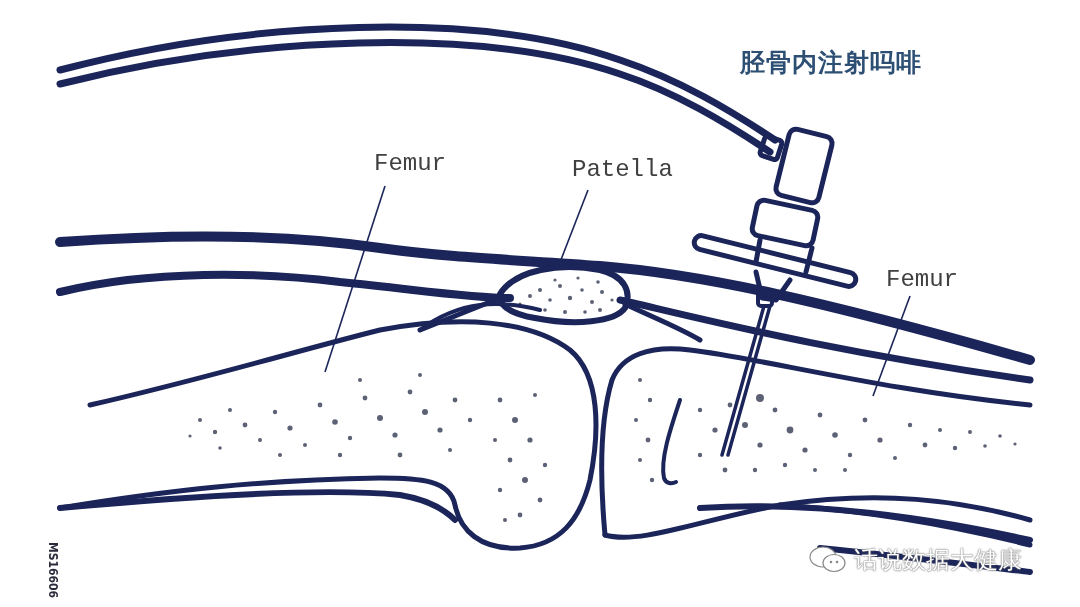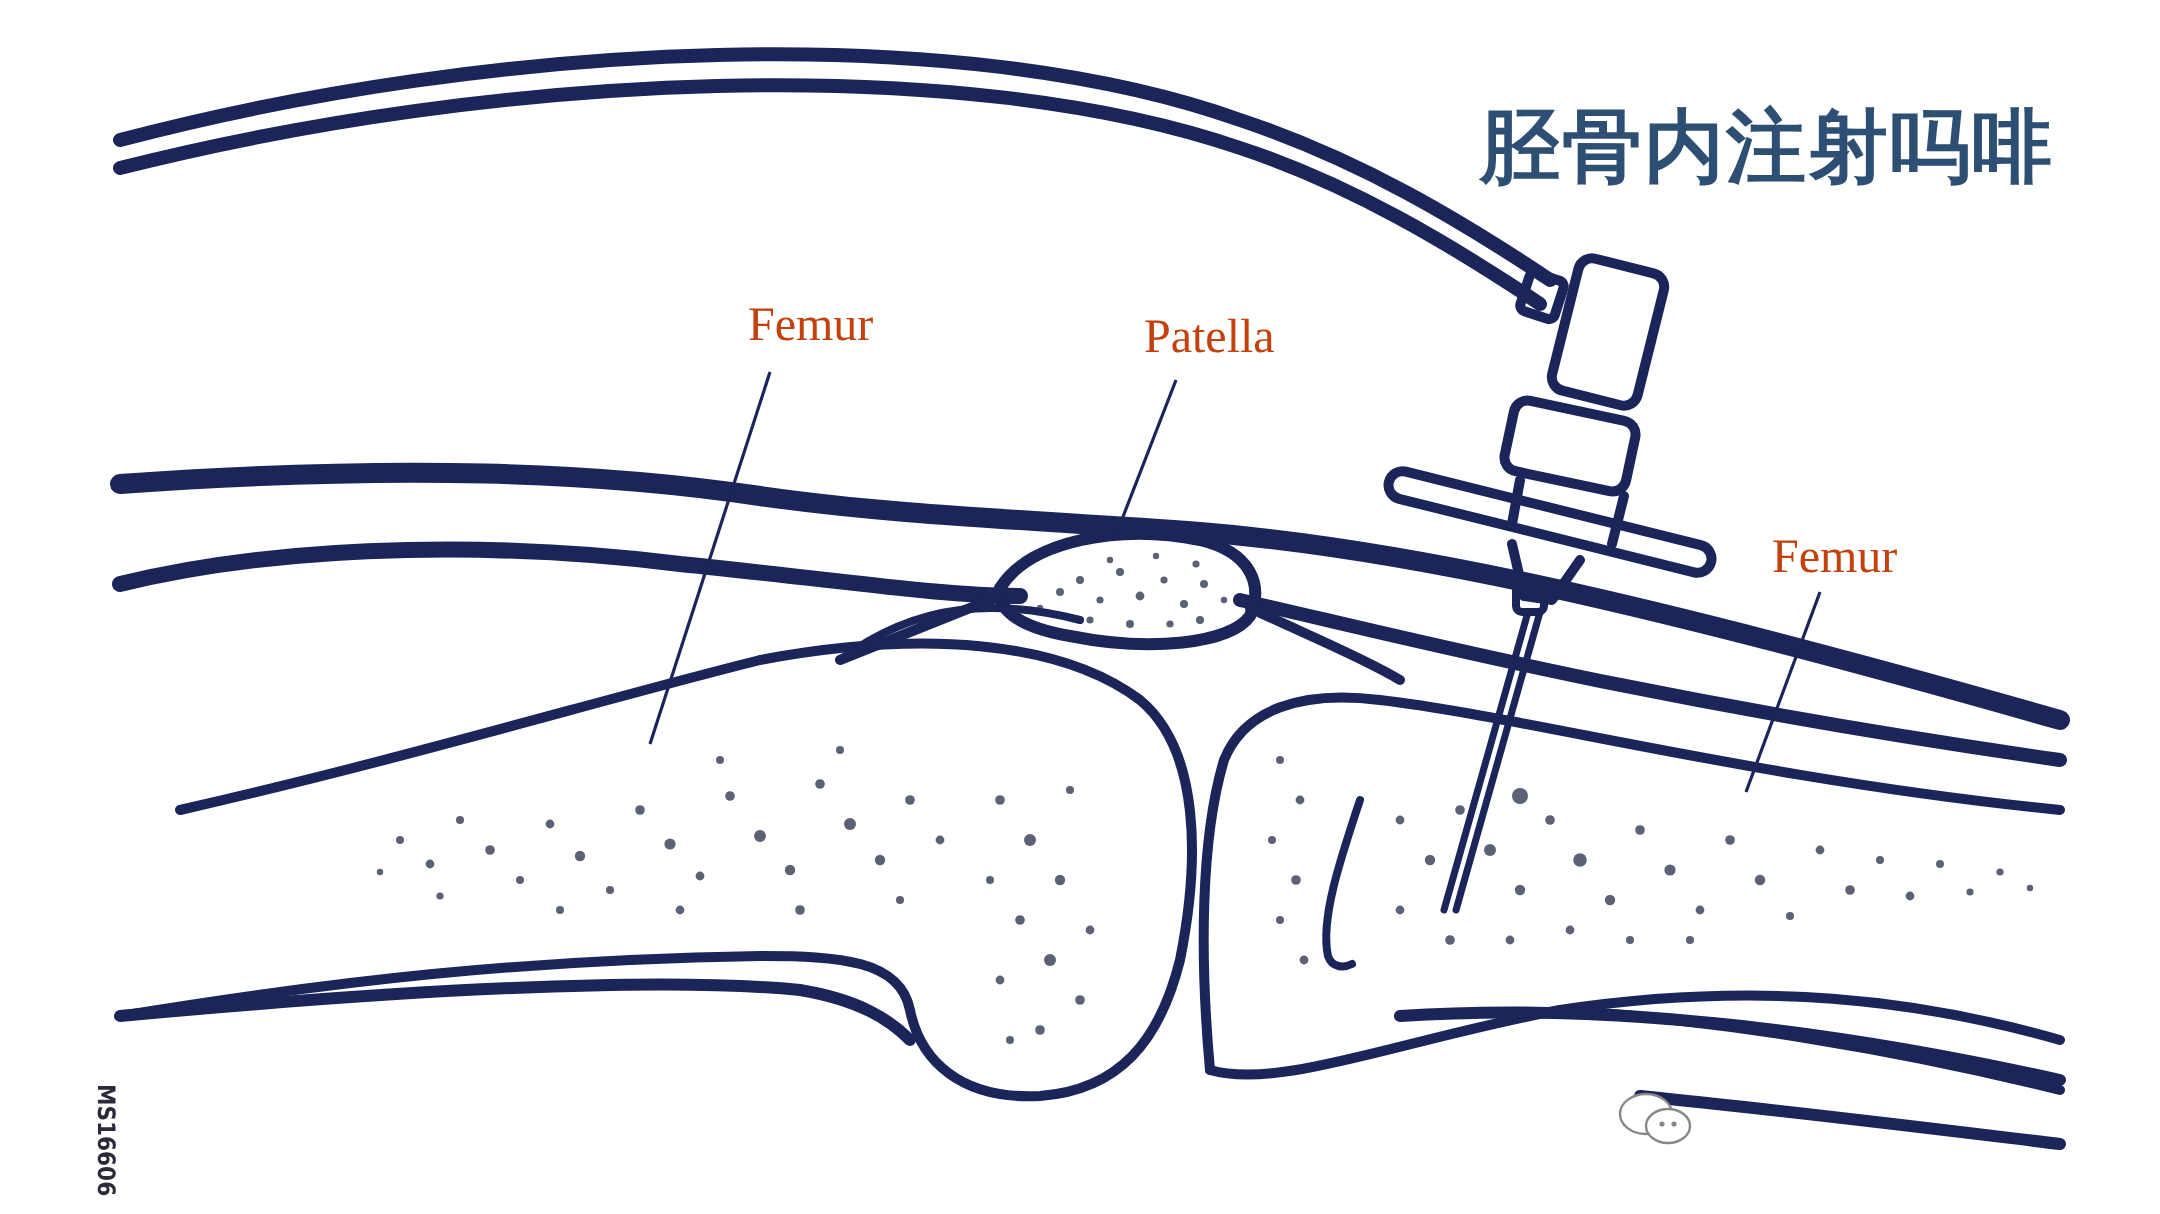--- a/index.html
+++ b/index.html
@@ -2,24 +2,24 @@
 <html><head>
 <meta charset="utf-8">
 <style>
   html, body { margin: 0; padding: 0; background: #ffffff; }
   body { width: 1080px; height: 607px; position: relative; overflow: hidden;
          font-family: "DejaVu Sans", sans-serif; }
   #diagram { position: absolute; left: 0; top: 0; width: 1080px; height: 607px; }
   .ink { fill: none; stroke: #1b2559; stroke-linecap: round; stroke-linejoin: round; }
   .leader { fill: none; stroke: #1b2559; stroke-width: 1.6; }
   .dots circle, .dots ellipse { fill: #5c6175; }
-  .title { position: absolute; left: 740px; top: 46px; font-size: 40px; font-weight: bold;
+  .title { position: absolute; left: 740px; top: 46px; font-size: 25px; font-weight: bold;
            color: #2d4f74; letter-spacing: 1px; white-space: nowrap; }
-  .label { position: absolute; font-size: 24px; color: #c2410c; white-space: nowrap;
-           font-family: Liberation Serif, serif; }
+  .label { position: absolute; font-size: 24px; color: #404040; white-space: nowrap;
+           font-family: Liberation Mono, monospace; }
   .code { position: absolute; left: 60px; top: 542px; font-size: 12px; color: #2a2a3a;
           transform: rotate(90deg); transform-origin: left top; white-space: nowrap;
           font-family: "DejaVu Sans Condensed", "DejaVu Sans", sans-serif; font-weight: bold; }
   .watermark { position: absolute; left: 808px; top: 544px; display: flex; align-items: center;
                gap: 6px; color: #ffffff; font-size: 24px; white-space: nowrap;
                text-shadow: 0 0 2px #777, 0 0 1px #555; }
   .wm-icon { width: 40px; height: 32px; }
 </style>
 </head>
 <body>
@@ -183,13 +183,14 @@
 
 <div class="code">MS16606</div>
 
 <div class="watermark">
   <svg class="wm-icon" viewBox="0 0 40 32">
     <ellipse cx="15" cy="13" rx="13" ry="10" fill="#fff" stroke="#888" stroke-width="1.2"></ellipse>
     <ellipse cx="26" cy="19" rx="11" ry="8.5" fill="#fff" stroke="#888" stroke-width="1.2"></ellipse>
     <circle cx="23" cy="18" r="1.3" fill="#888"></circle>
       <circle cx="29" cy="18" r="1.3" fill="#888"></circle>
   </svg>
+  <span>话说数据大健康</span>
 </div>
 
 </body></html>

